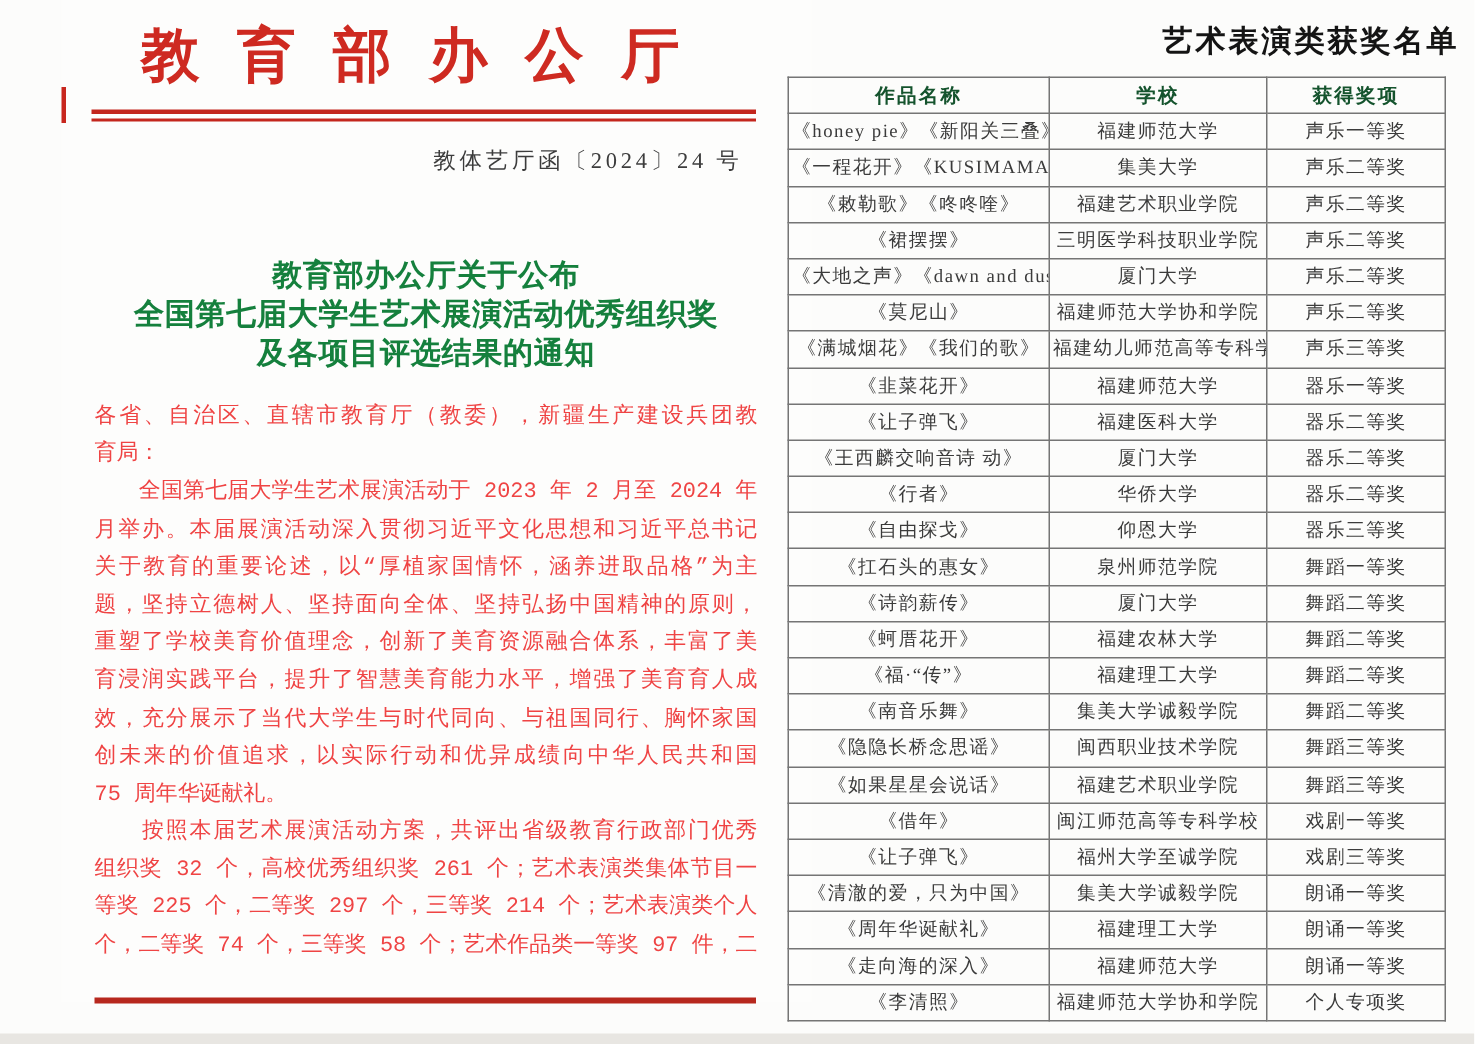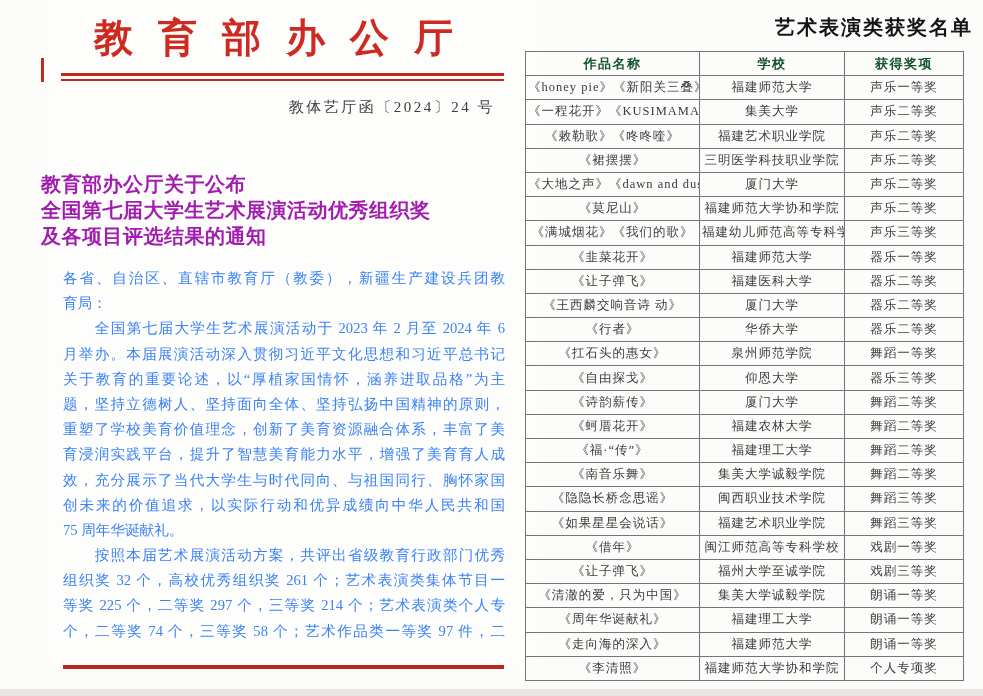--- a/index.html
+++ b/index.html
@@ -8,24 +8,24 @@
   
   .doc{position:absolute;left:0;top:0;width:500px;height:668px;background:#fdfdfc;margin-left:41px;}
   .edge-mark{position:absolute;left:0;top:58px;width:3px;height:24px;background:#c8271e;}
   .agency{position:absolute;left:53px;top:14px;margin:0;font-size:39px;line-height:48px;
           font-weight:700;color:#ce2a21;letter-spacing:25px;white-space:nowrap;}
   .rule{position:absolute;left:20px;width:443px;background:#c3261d;}
   .rule-thick{top:73px;height:3px;}
   .rule-thin{top:79px;height:1.5px;}
   .doc-number{position:absolute;top:98px;right:46px;font-size:15px;color:#3c3c3c;
               letter-spacing:2.5px;white-space:nowrap;text-align:right;}
-  .doc-title{position:absolute;top:171px;left:0;width:486px;
-             font-weight:700;font-size:20px;line-height:26px;color:#a21caf;letter-spacing:.5px;}
+  .doc-title{position:absolute;top:171px;left:0;width:486px;text-align:center;
+             font-weight:700;font-size:20px;line-height:26px;color:#15803d;letter-spacing:.5px;}
   .doc-body{position:absolute;top:266px;left:22px;width:442px;font-size:14.6px;
-            line-height:25.2px;color:#3b82f6;}
+            line-height:25.2px;color:#ef4444;font-family:Liberation Mono, monospace;}
   .doc-body .line{height:25.2px;overflow:hidden;}
   .doc-body .line.fill{text-align:justify;text-align-last:justify;}
   .bottom-rule{position:absolute;left:22px;top:665px;width:441px;height:3.5px;background:#b7281e;}
   .bottom-strip{position:absolute;left:0;top:689px;width:983px;height:7px;background:#e8e6e2;}
   
   .awards{position:absolute;left:500px;top:0;width:483px;height:696px;}
   .award-title{position:absolute;top:14px;left:0;width:473px;margin:0;text-align:right;
                font-size:20px;font-weight:700;color:#141414;letter-spacing:2px;}
   .award-table{position:absolute;left:25px;top:51px;width:438px;border-collapse:collapse;
                table-layout:fixed;font-size:12.5px;color:#3b3b3b;}
@@ -135,30 +135,30 @@
             <td>《王西麟交响音诗 动》</td>
             <td>厦门大学</td>
             <td>器乐二等奖</td>
           </tr>
           <tr>
             <td>《行者》</td>
             <td>华侨大学</td>
             <td>器乐二等奖</td>
           </tr>
           <tr>
+            <td>《自由探戈》</td>
+            <td>仰恩大学</td>
+            <td>器乐三等奖</td>
+          </tr>
+          <tr>
             <td>《扛石头的惠女》</td>
             <td>泉州师范学院</td>
             <td>舞蹈一等奖</td>
           </tr>
           <tr>
-            <td>《自由探戈》</td>
-            <td>仰恩大学</td>
-            <td>器乐三等奖</td>
-          </tr>
-          <tr>
             <td>《诗韵薪传》</td>
             <td>厦门大学</td>
             <td>舞蹈二等奖</td>
           </tr>
           <tr>
             <td>《蚵厝花开》</td>
             <td>福建农林大学</td>
             <td>舞蹈二等奖</td>
           </tr>
           <tr>

